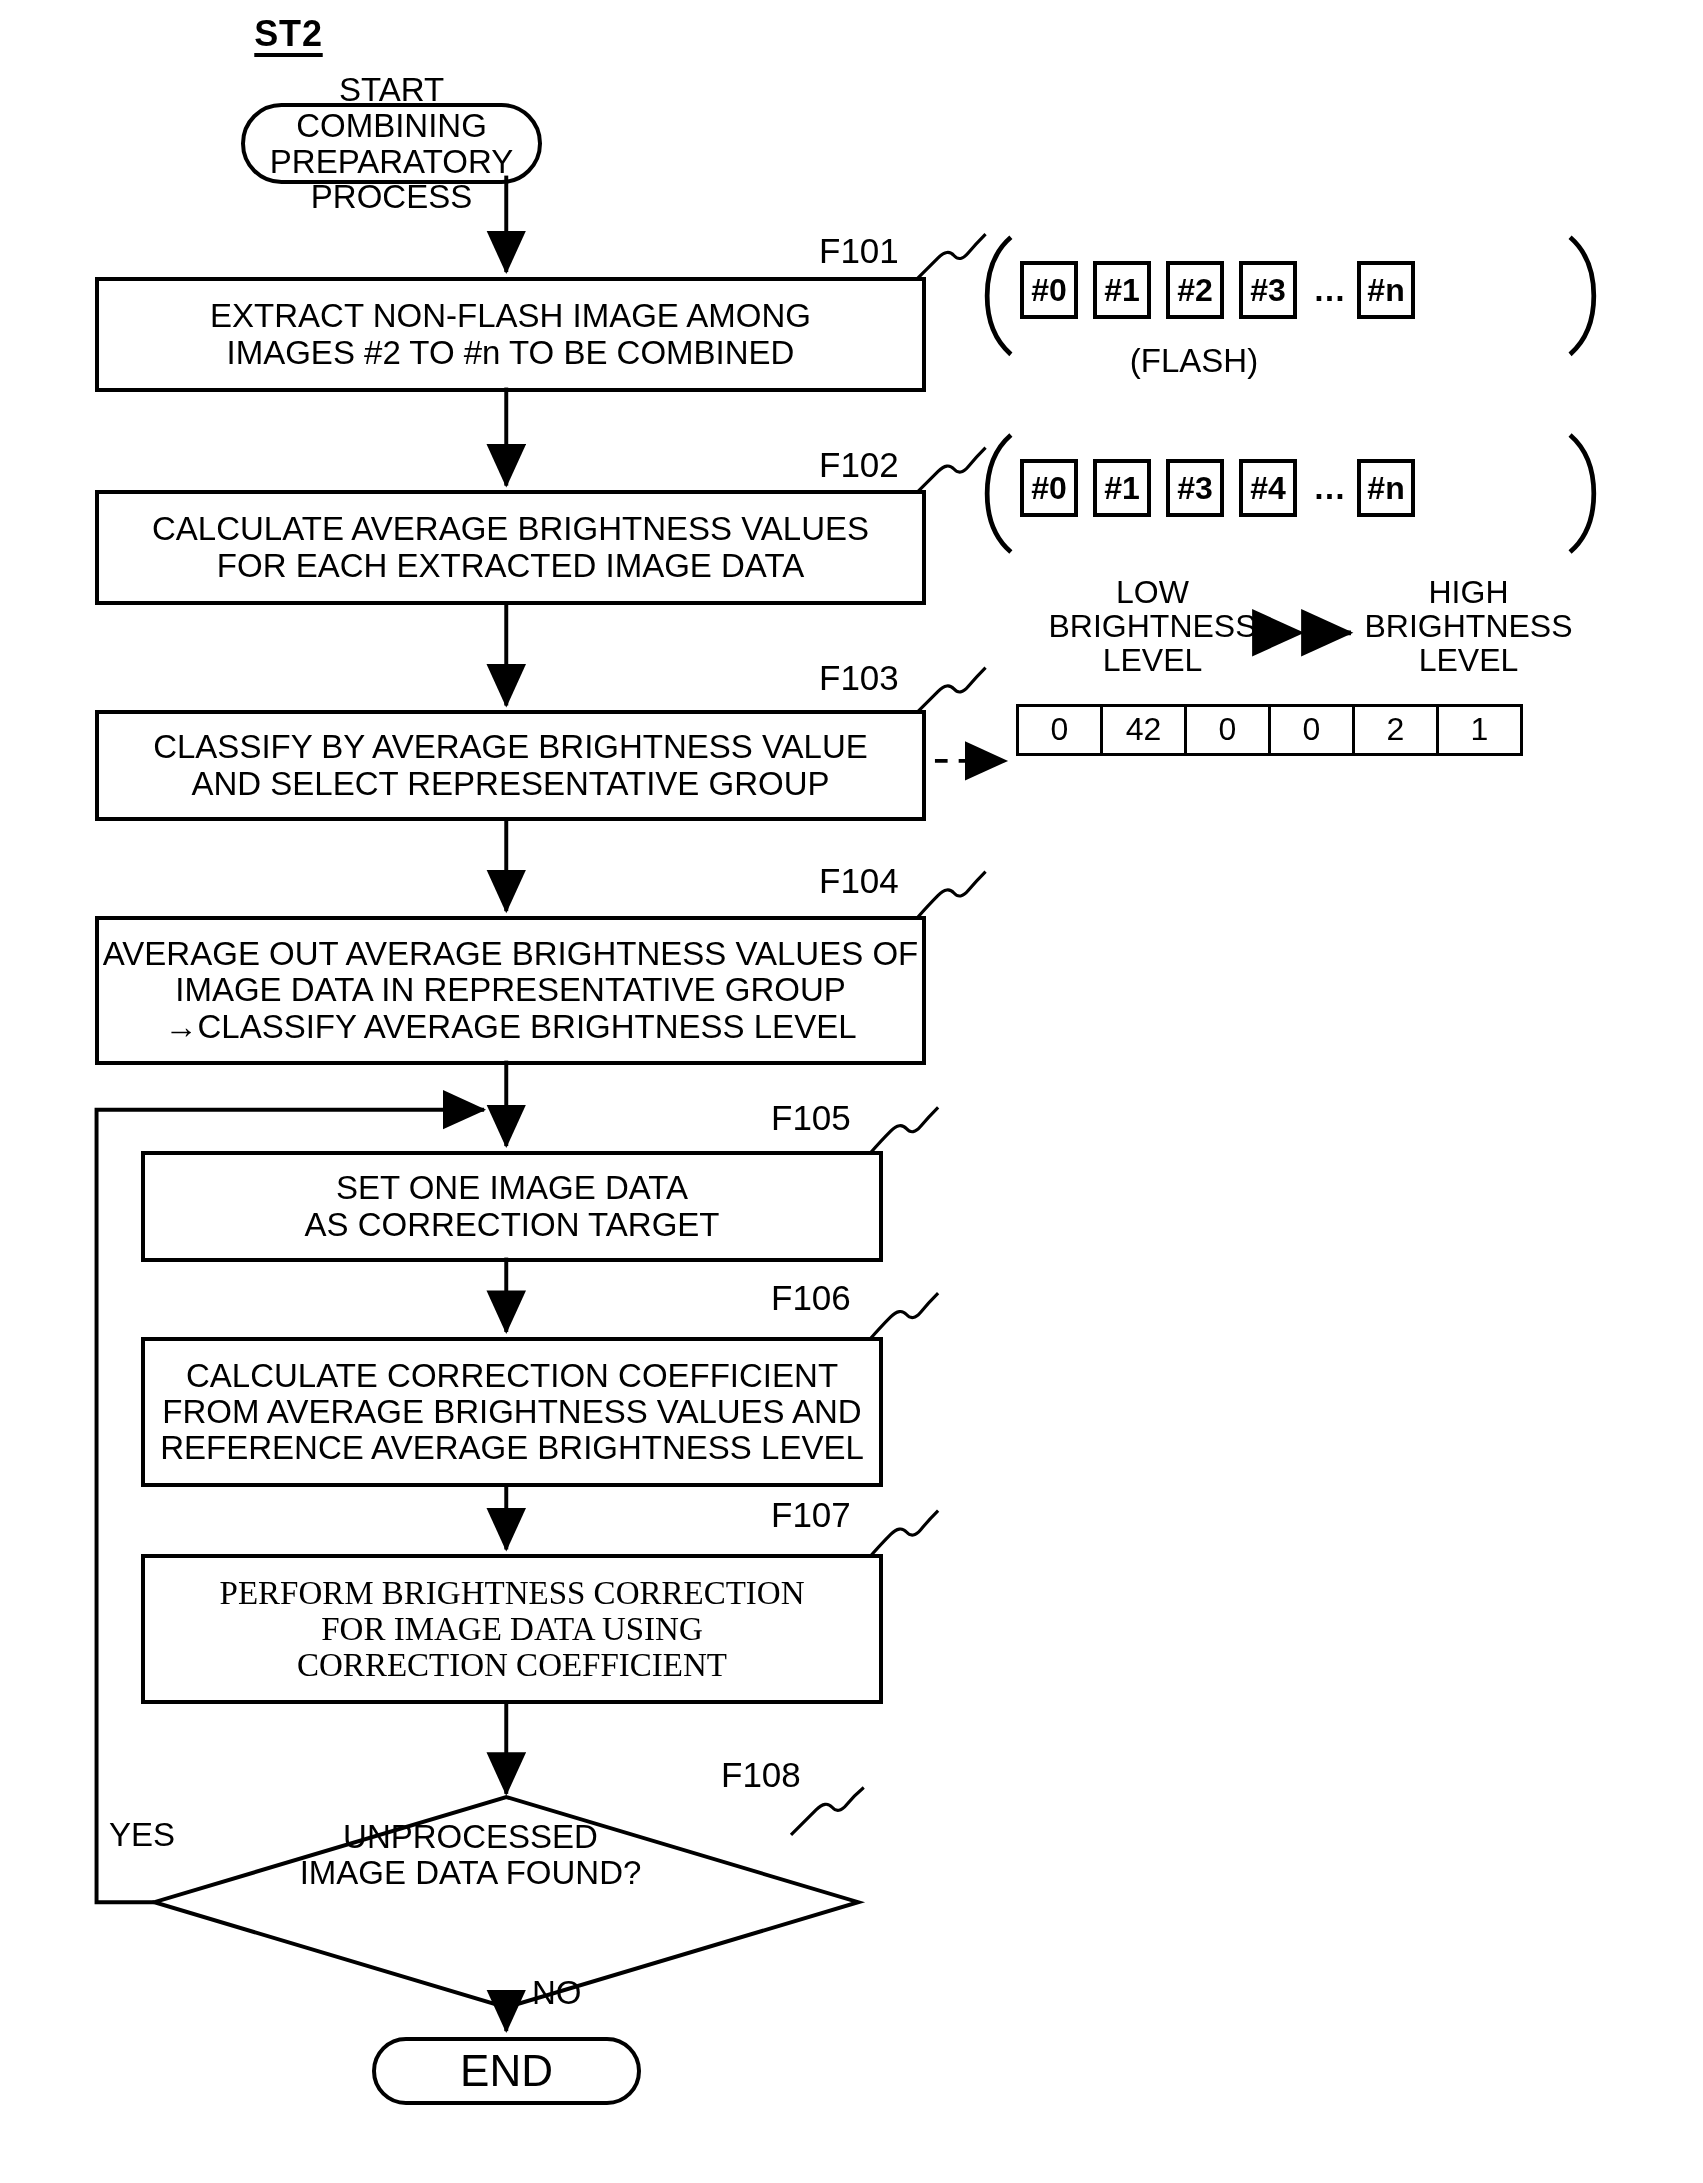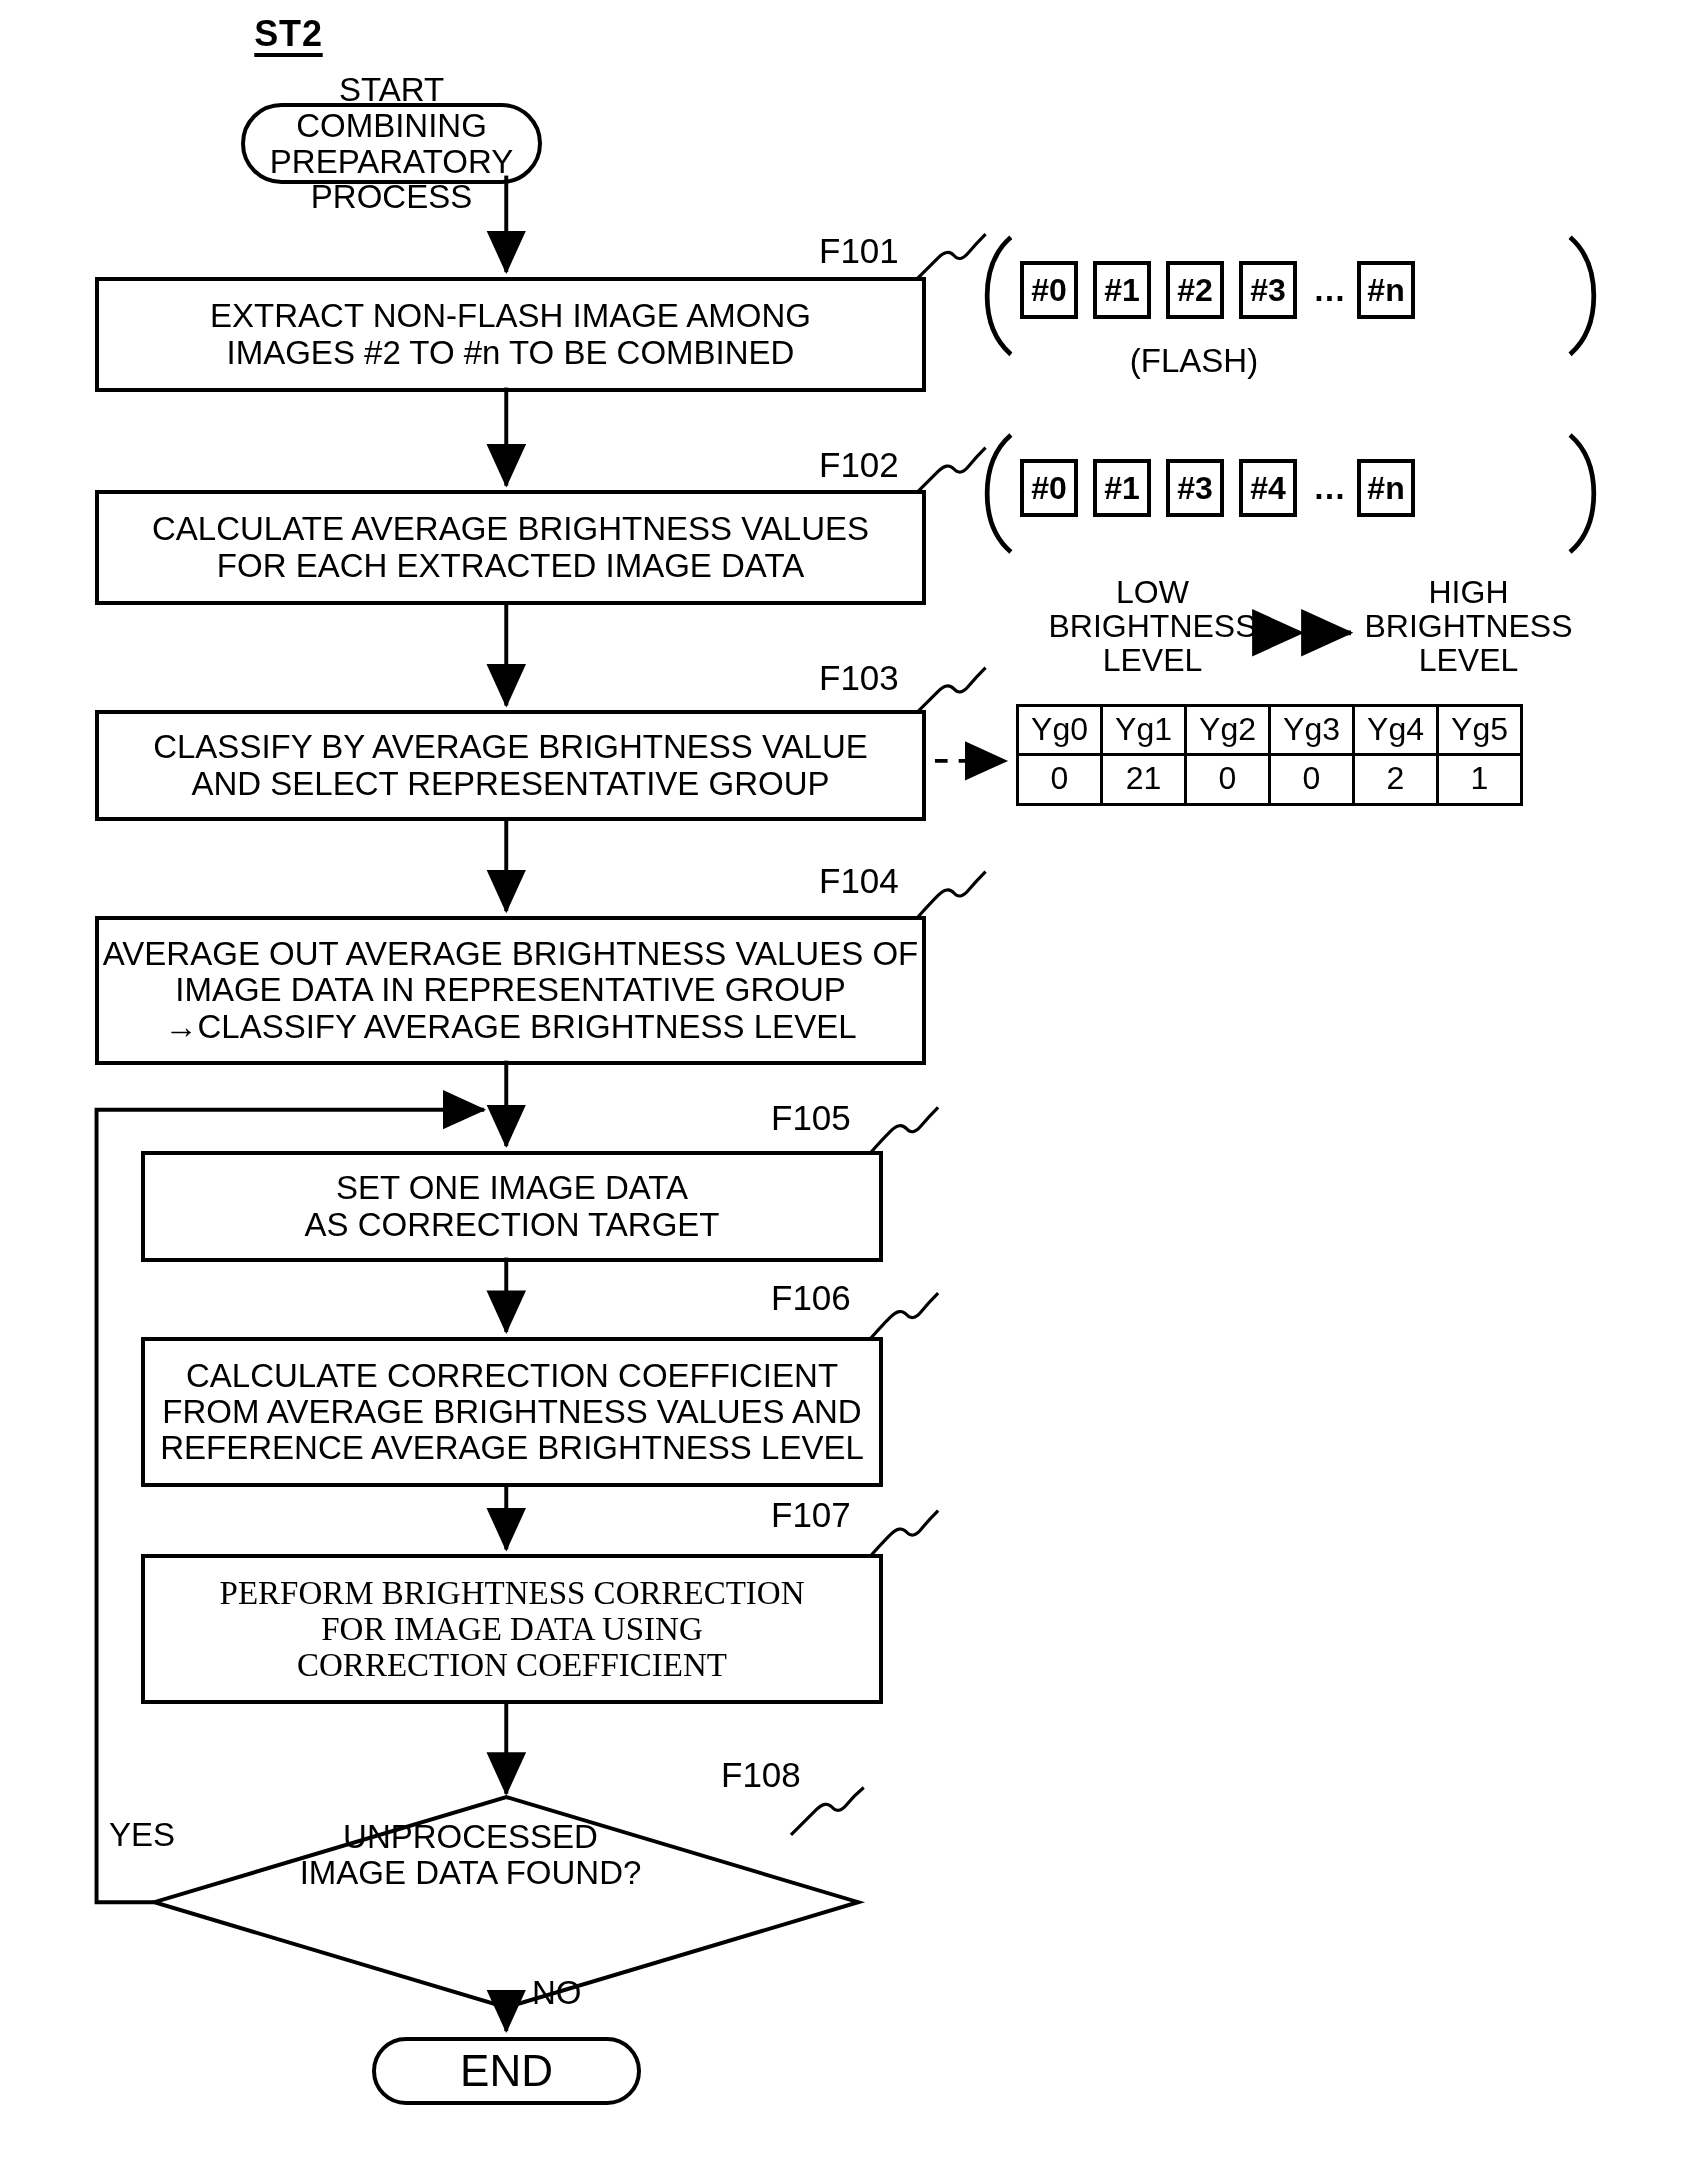--- a/index.html
+++ b/index.html
@@ -135,31 +135,23 @@
 <div class="abs tbl-caption" style="left:1022px;top:575px;width:261px;">LOW
 BRIGHTNESS
 LEVEL</div>
 <div class="abs tbl-caption" style="left:1338px;top:575px;width:261px;">HIGH
 BRIGHTNESS
 LEVEL</div>
 
 <div class="abs" style="left:1016px;top:704px;">
   <table class="bright">
     <tbody>
-        <tr>
-      <td>Yg0</td>
-      <td>Yg1</td>
-      <td>Yg2</td>
-      <td>Yg3</td>
-      <td>Yg4</td>
-      <td>Yg5</td>
-    </tr>
     <tr>
       <td>0</td>
-      <td>21</td>
+      <td>42</td>
       <td>0</td>
       <td>0</td>
       <td>2</td>
       <td>1</td>
     </tr>
   </tbody>
     </table>
 </div>
 
 <svg class="overlay" viewBox="0 0 2153 2760">

